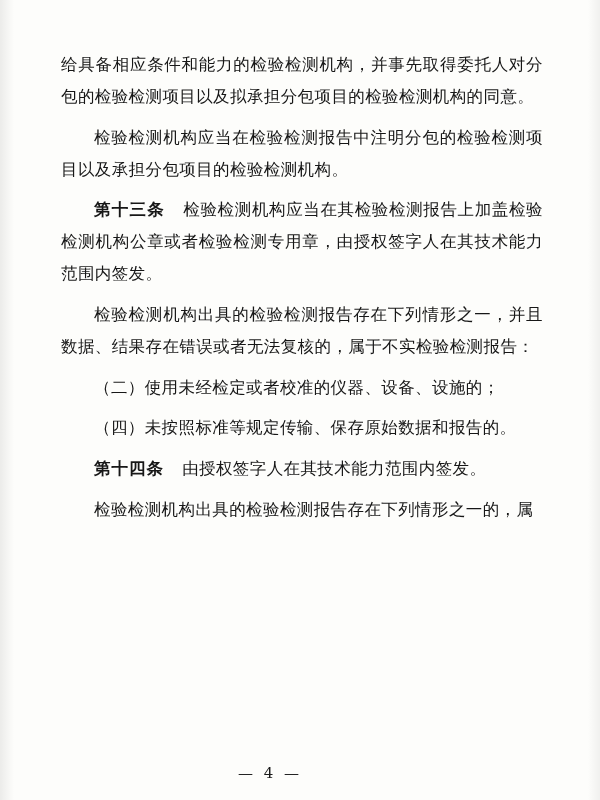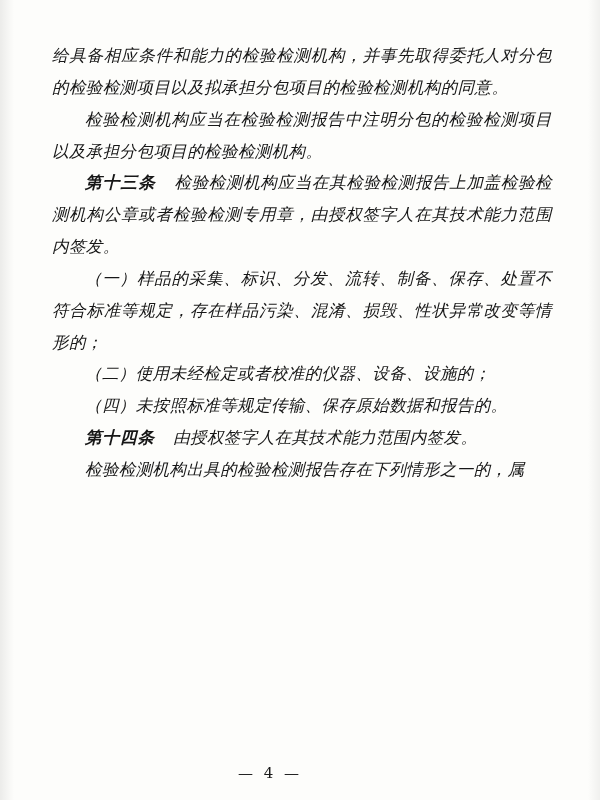--- a/index.html
+++ b/index.html
@@ -40,23 +40,22 @@
   }
   .body-text {
     font-size: 16.5px;
     line-height: 1.93;
     color: #171717;
     letter-spacing: 0.4px;
     text-align: justify;
     text-justify: inter-ideograph;
   }
   p.para {
-    margin: 0;
+    margin: 9px;
     text-indent: 2em;
-    font-style: italic;
   }
   p.para.no-indent {
     text-indent: 0;
   }
   .art-label {
     font-weight: bold;
     letter-spacing: 1px;
   }
   .art-gap {
     display: inline-block;
@@ -79,21 +78,21 @@
   }
 </style>
 </head>
 <body>
 
 <div class="page">
   <div class="body-text" id="doc-body">
       <p class="para no-indent"><span>给具备相应条件和能力的检验检测机构，并事先取得委托人对分包的检验检测项目以及拟承担分包项目的检验检测机构的同意。</span></p>
       <p class="para"><span>检验检测机构应当在检验检测报告中注明分包的检验检测项目以及承担分包项目的检验检测机构。</span></p>
       <p class="para"><span class="art-label">第十三条</span><span class="art-gap"></span><span>检验检测机构应当在其检验检测报告上加盖检验检测机构公章或者检验检测专用章，由授权签字人在其技术能力范围内签发。</span></p>
-      <p class="para"><span>（一）样品的采集、标识、分发、流转、制备、保存、处置不符合标准等规定，存在样品污染、混淆、损毁、性状异常改变等情形的；</span></p>
+      <p class="para"><span>检验检测机构出具的检验检测报告存在下列情形之一，并且数据、结果存在错误或者无法复核的，属于不实检验检测报告：</span></p>
       <p class="para"><span>（二）使用未经检定或者校准的仪器、设备、设施的；</span></p>
       <p class="para"><span>（四）未按照标准等规定传输、保存原始数据和报告的。</span></p>
       <p class="para"><span class="art-label">第十四条</span><span class="art-gap"></span><span>由授权签字人在其技术能力范围内签发。</span></p>
       <p class="para"><span>检验检测机构出具的检验检测报告存在下列情形之一的，属</span></p>
     </div>
   <div class="footer">
     <span class="page-num-wrap">— 4 —</span>
   </div>
 </div>
 

